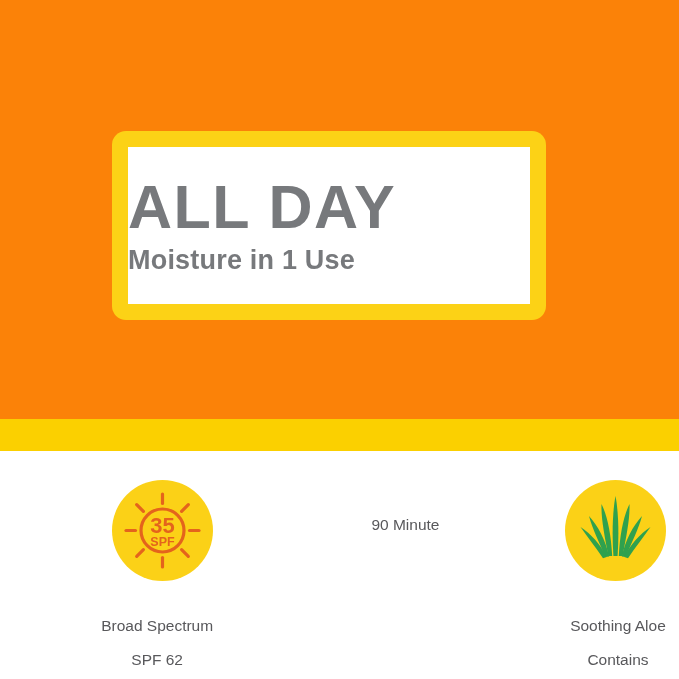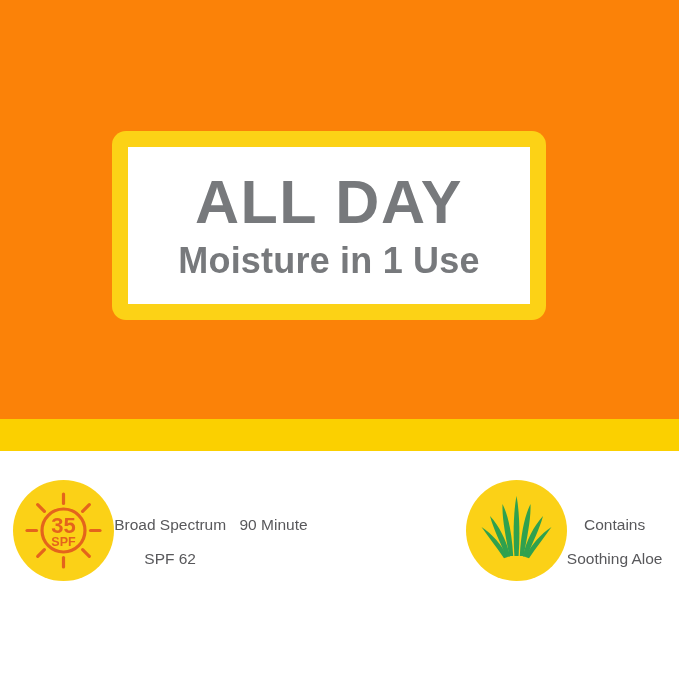--- a/index.html
+++ b/index.html
@@ -56,58 +56,57 @@
     box-sizing: border-box;
     padding: 16px;
   }
   .plaque-inner {
     width: 100%;
     height: 100%;
     background: #ffffff;
     box-sizing: border-box;
     display: flex;
     flex-direction: column;
-    align-items: center;
     justify-content: center;
   }
   .headline-main {
     font-family: "Liberation Sans", sans-serif;
     font-weight: bold;
     font-size: 61px;
     letter-spacing: 1.5px;
     color: #77797c;
     line-height: 1.02;
     white-space: nowrap;
   }
   .headline-sub {
     font-family: "Liberation Sans", sans-serif;
     font-weight: bold;
-    font-size: 36px;
+    font-size: 27px;
     letter-spacing: 0.2px;
     color: #77797c;
     line-height: 1.1;
     margin-top: 8px;
     white-space: nowrap;
   }
   
   .features {
     position: absolute;
     left: 0;
     top: 480px;
     width: 679px;
     display: flex;
     flex-direction: row;
     justify-content: space-around;
     align-items: flex-start;
   }
   .feature {
     width: 200px;
     display: flex;
-    flex-direction: row;
-    align-items: flex-start;
+    flex-direction: column;
+    align-items: flex-end;
   }
   .badge-circle {
     width: 101px;
     height: 101px;
     border-radius: 50%;
     background: #fbd117;
     display: flex;
     align-items: center;
     justify-content: center;
   }
@@ -188,19 +187,19 @@
             <path d="M36.5 24 C 42.5 36, 46 54, 47.2 76 L 43.4 76 C 39.4 55, 36 38, 36.5 24 Z"></path>
             <path d="M64.5 24 C 65 38, 61.6 55, 57.6 76 L 53.8 76 C 55 54, 58.5 36, 64.5 24 Z"></path>
             <path d="M24 36 C 33 46, 40.5 60, 44.2 76.5 L 40.4 77 C 34 62, 27.5 49, 24 36 Z"></path>
             <path d="M77 36 C 73.5 49, 67 62, 60.6 77 L 56.8 76.5 C 60.5 60, 68 46, 77 36 Z"></path>
             <path d="M15.5 47 C 26 54, 35.5 64, 41.6 77 L 38 78.2 C 30.5 67, 22.5 57, 15.5 47 Z"></path>
             <path d="M85.5 47 C 78.5 57, 70.5 67, 63 78.2 L 59.4 77 C 65.5 64, 75 54, 85.5 47 Z"></path>
           </g>
         </svg>
       </div>
       <div class="feature-caption">
+        <span class="cap-line">Soothing Aloe</span>
         <span class="cap-line">Contains</span>
-        <span class="cap-line">Soothing Aloe</span>
       </div>
     </div>
 
   </div>
 </div>
 
 </body></html>

